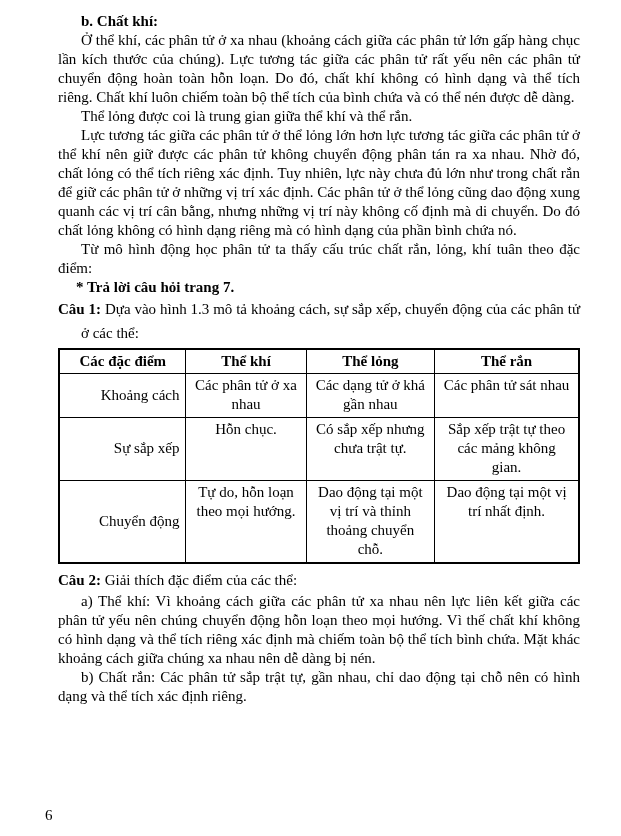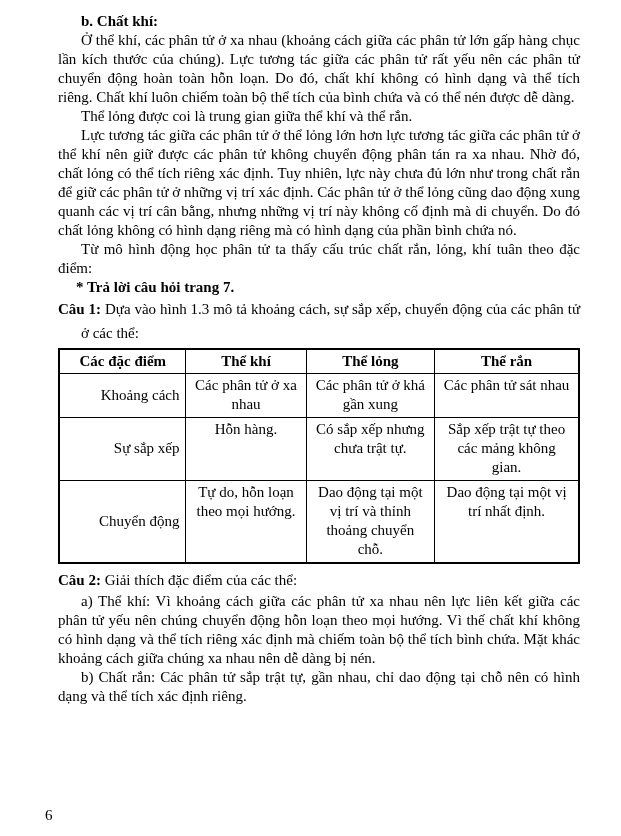--- a/index.html
+++ b/index.html
@@ -109,26 +109,26 @@
         <th>Các đặc điểm</th>
         <th>Thể khí</th>
         <th>Thể lỏng</th>
         <th>Thể rắn</th>
       </tr>
     </thead>
     <tbody>
       <tr>
         <td class="row-label">Khoảng cách</td>
         <td class="cell">Các phân tử ở xa nhau</td>
-        <td class="cell">Các phân tử ở khá gần xung</td>
+        <td class="cell">Các dạng tử ở khá gần nhau</td>
         <td class="cell">Các phân tử sát nhau</td>
       </tr>
       <tr>
         <td class="row-label">Sự sắp xếp</td>
-        <td class="cell">Hỗn hàng.</td>
+        <td class="cell">Hỗn chục.</td>
         <td class="cell">Có sắp xếp nhưng chưa trật tự.</td>
         <td class="cell">Sắp xếp trật tự theo các mảng không gian.</td>
       </tr>
       <tr>
         <td class="row-label">Chuyển động</td>
         <td class="cell">Tự do, hỗn loạn theo mọi hướng.</td>
         <td class="cell">Dao động tại một vị trí và thỉnh thoảng chuyển chỗ.</td>
         <td class="cell">Dao động tại một vị trí nhất định.</td>
       </tr>
     </tbody>

